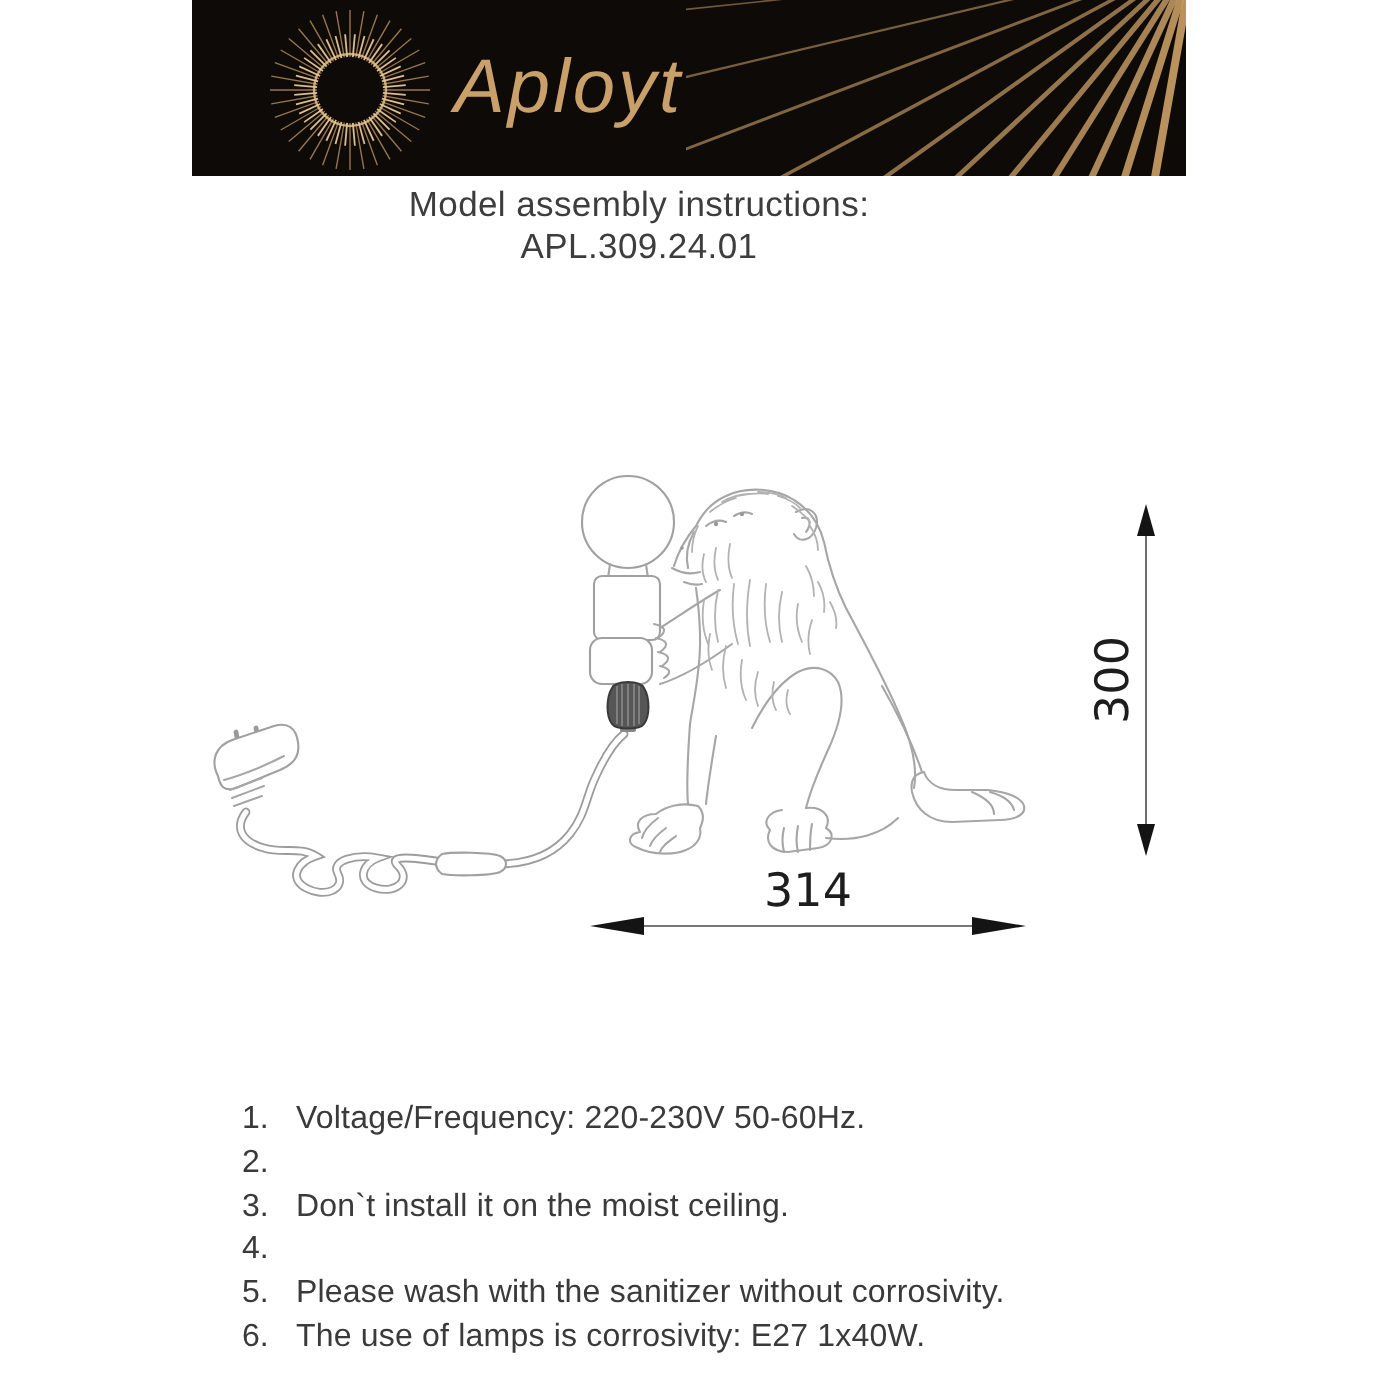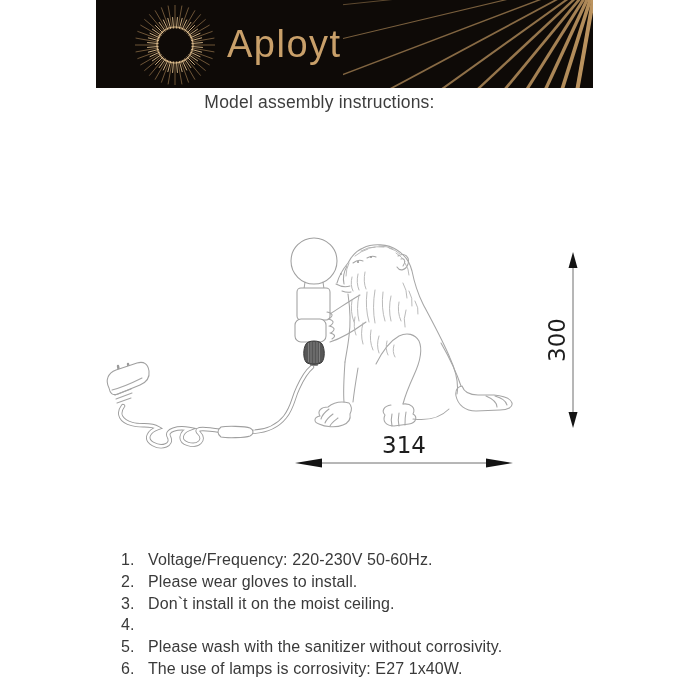--- a/index.html
+++ b/index.html
@@ -1,20 +1,20 @@
 <!DOCTYPE html>
 <html><head>
 <meta charset="utf-8">
 <style>
   html,body{margin:0;padding:0;background:#fff;}
   #page{position:relative;width:700px;height:700px;background:#ffffff;overflow:hidden;
         font-family:"Liberation Sans",sans-serif;}
 
   
-  .banner{position:absolute;left:96px;top:0;width:497px;height:88px;background:#0e0a07;overflow:hidden;}
+  .banner{position:absolute;left:96px;top:0;width:497px;height:88px;background:#0e0a07;overflow:hidden;font-style:italic;}
   .banner svg{position:absolute;}
   #logo-sun{left:36px;top:2px;}
   #fan-rays{right:0;top:0;}
   .brand{position:absolute;left:131px;top:24px;font-size:38px;font-weight:300;
          color:#c9a06a;letter-spacing:1.5px;line-height:40px;}
 
   
   .title-block{position:absolute;left:0;top:92px;width:639px;text-align:center;
                color:#3d3d3d;font-size:17.5px;font-weight:500;line-height:21px;letter-spacing:.2px;}
 
@@ -127,20 +127,21 @@
         <line x1="254" y1="-22" x2="-13.718075694449567" y2="301.6155619658316" stroke="#c49a63" stroke-width="2.7199999999999998" opacity="0.79"></line>
         <line x1="254" y1="-22" x2="30.191964050293564" y2="333.401129773577" stroke="#c49a63" stroke-width="3.04" opacity="0.8300000000000001"></line>
         <line x1="254" y1="-22" x2="77.83012537260558" y2="359.2665409838216" stroke="#c49a63" stroke-width="3.3600000000000003" opacity="0.8700000000000001"></line>
         <line x1="254" y1="-22" x2="128.40286725244374" y2="378.7809379768363" stroke="#c49a63" stroke-width="3.6799999999999997" opacity="0.91"></line>
         <line x1="254" y1="-22" x2="181.06776537988927" y2="391.6192562651274" stroke="#c49a63" stroke-width="4" opacity="0.9500000000000001"></line>
       </svg>
   </div>
 
   <div class="title-block">
     <div>Model assembly instructions:</div>
+    <div>APL.309.24.01</div>
   </div>
 
   <svg id="diagram" width="540" height="260" viewBox="80 225 540 260">
 
     <g>
 
       <path class="sketch" d="M 337,283 C 339,276 343,269 348,263 C 351,257 356,251 363,248 C 373,243 388,244 397,250 C 405,255 410,263 412,271 C 414,281 417,292 423,304 C 433,323 443,341 450,358 C 455,369 459,382 457,394"></path>
 
       <path class="sketch" d="M 398,256 C 405,252 410,257 408,264 C 406,270 400,272 397,267"></path>
       <path class="sketch" d="M 401,259 C 405,258 406,262 403,266"></path>
@@ -223,21 +224,20 @@
     </g>
   </svg>
 
   <div class="instructions">
     <div class="row">
       <span class="num">1.</span>
       <span class="txt">Voltage/Frequency: 220-230V 50-60Hz.</span>
     </div>
     <div class="row">
       <span class="num">2.</span>
-      <span class="txt">Please wear gloves to install.</span>
     </div>
     <div class="row">
       <span class="num">3.</span>
       <span class="txt">Don`t install it on the moist ceiling.</span>
     </div>
     <div class="row">
       <span class="num">4.</span>
     </div>
     <div class="row">
       <span class="num">5.</span>

